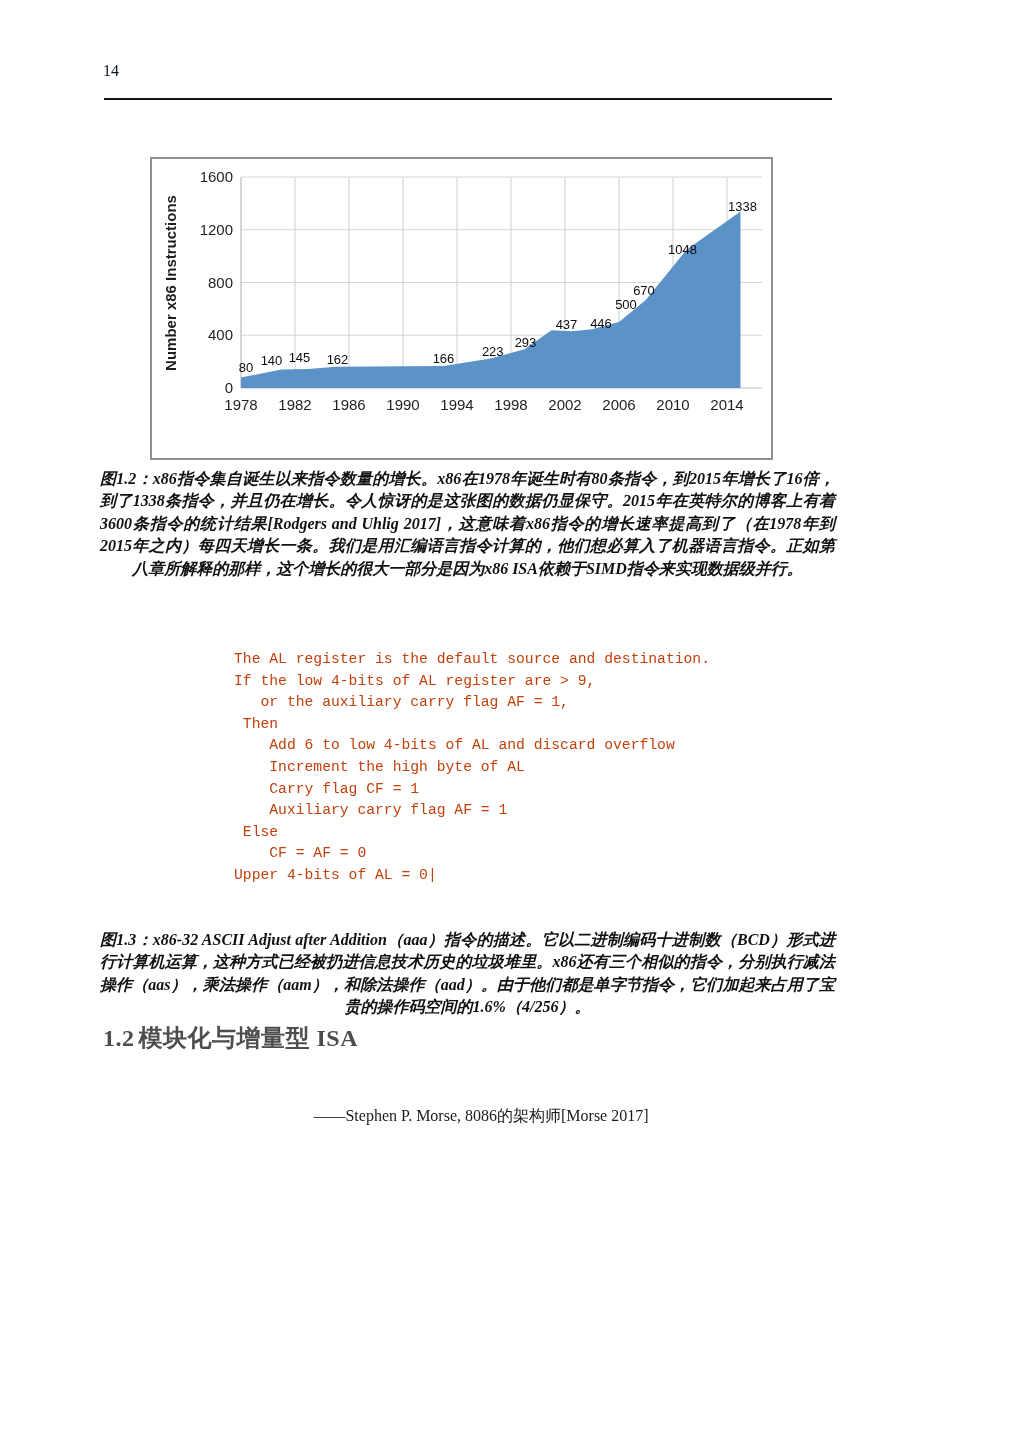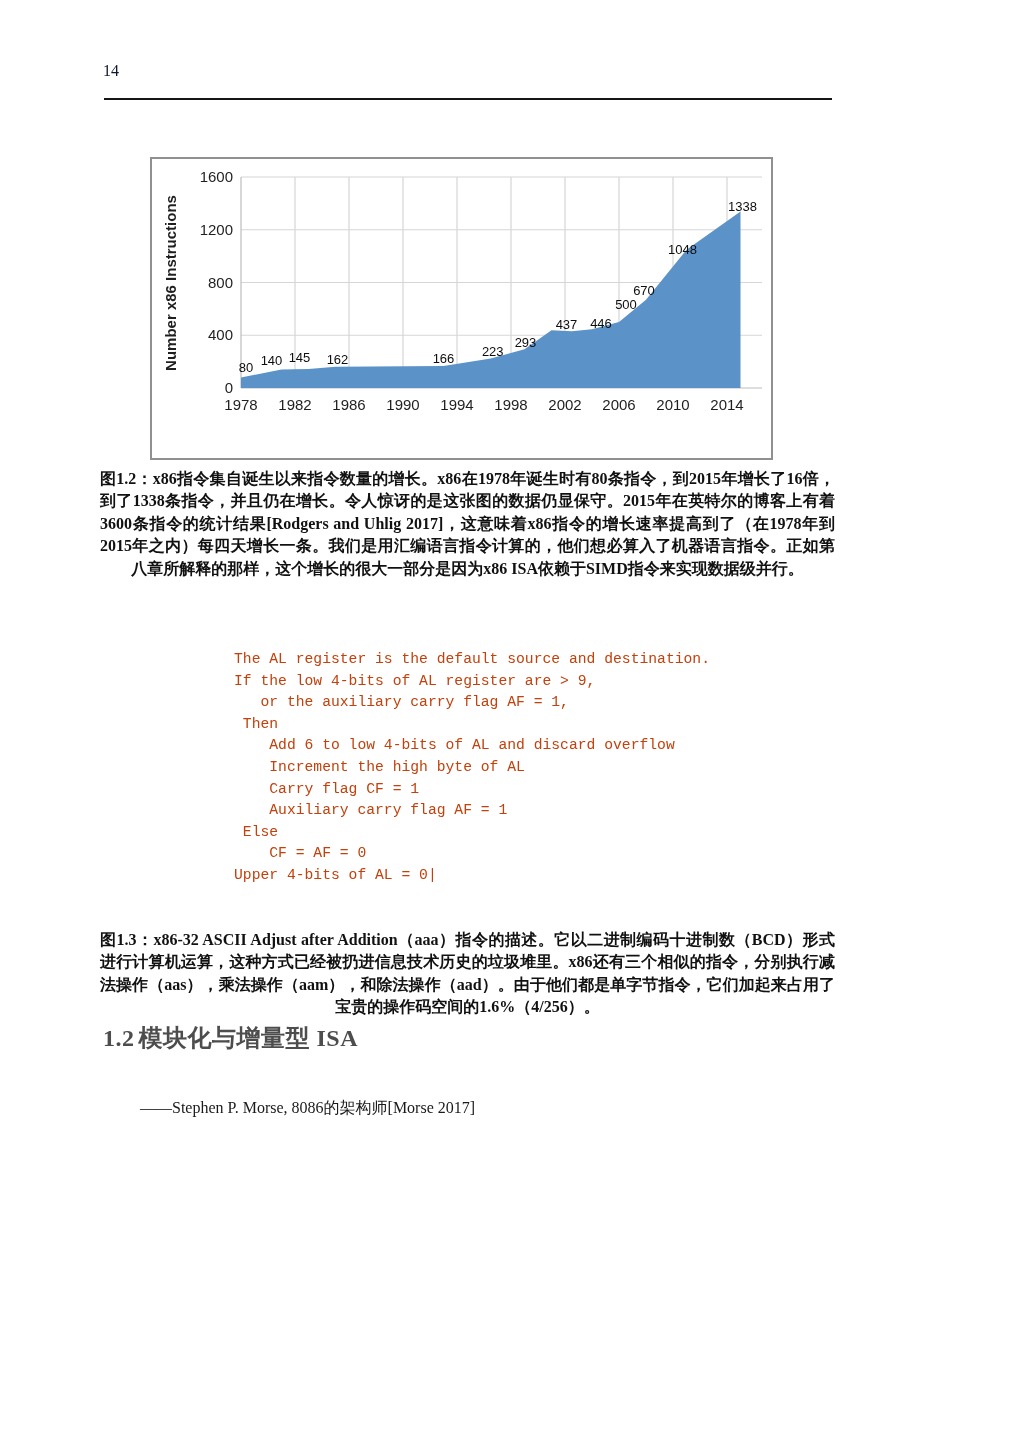--- a/index.html
+++ b/index.html
@@ -11,39 +11,39 @@
   .abs{position:absolute;}
   .page-number{left:103px;top:62px;font-size:16px;color:#0f172a;}
   .top-rule{left:104px;top:98px;width:728px;height:2px;background:#151515;}
   .chart-svg{left:150px;top:157px;}
   .tick{font-family:"Liberation Sans","DejaVu Sans",sans-serif;font-size:15px;fill:#1f1f1f;}
   .dlabel{font-family:"Liberation Sans","DejaVu Sans",sans-serif;font-size:13px;fill:#0d0d0d;}
   .ytitle{font-family:"Liberation Sans","DejaVu Sans",sans-serif;font-size:15px;font-weight:bold;fill:#1f1f1f;}
   .fig-caption{
     left:100px;top:468px;width:735px;
     font-size:16px;font-weight:bold;line-height:22.4px;
-    text-align:justify;text-align-last:center;
+    text-align:justify;text-align-last:center;font-style:italic;
   }
   .fig-caption.second{top:901px;margin-top:28px;}
   .code-figure{
     left:222px;top:637px;margin:12px;
     font-family:"Liberation Mono","DejaVu Sans Mono",monospace;
     font-size:14.7px;line-height:21.6px;white-space:pre;color:#c2410c;
   }
   .cursor{font-weight:normal;}
   .section-heading{
     left:103px;top:1022px;font-size:24px;font-weight:bold;color:#4d4d4d;
     letter-spacing:0.5px;
   }
   .section-heading .num{margin-right:4px;}
   .quote-block{
     left:140px;top:1089px;width:682px;
     font-size:16px;line-height:29px;text-align:justify;color:#1a1a1a;
   }
-  .quote-attribution{text-align:left;margin-top:4px;}
+  .quote-attribution{text-align:center;margin-top:12px;}
 </style>
 </head>
 <body>
 
 <div class="abs page-number">14</div>
 <div class="abs top-rule"></div>
 
 <svg class="abs chart-svg" width="623" height="303" viewBox="0 0 623 303" xmlns="http://www.w3.org/2000/svg">
     <rect x="1" y="1" width="621" height="301" fill="none" stroke="#909090" stroke-width="2"></rect>
     <line x1="91" y1="178.25" x2="612" y2="178.25" stroke="#d6d6d6" stroke-width="1.2"></line>

